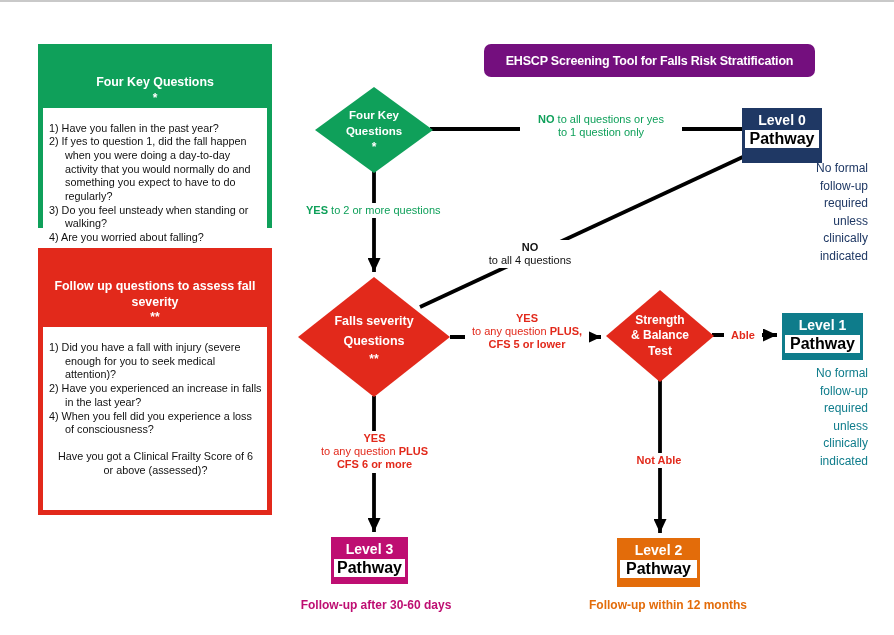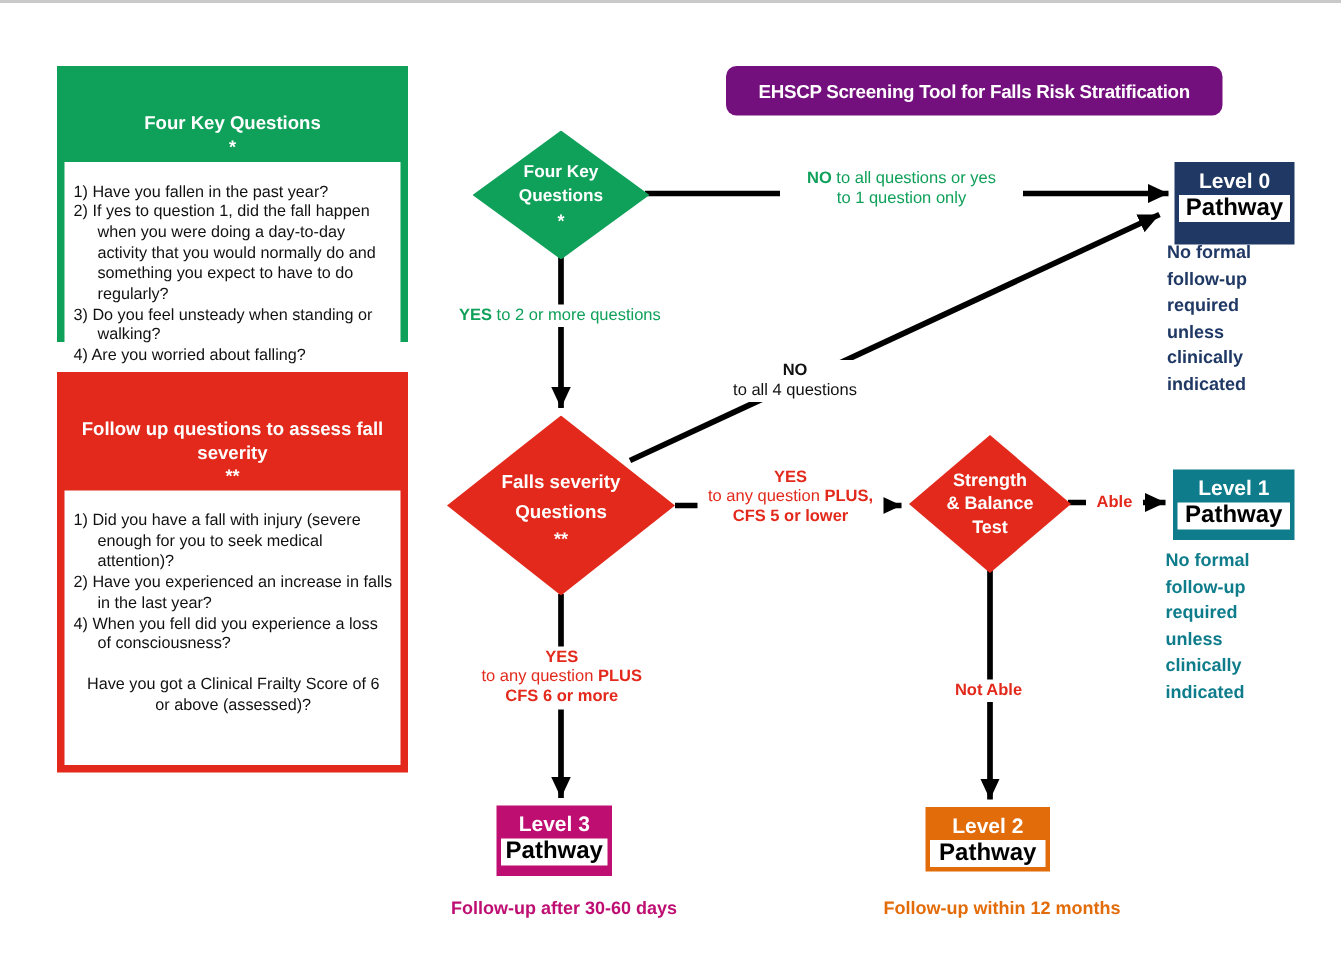--- a/index.html
+++ b/index.html
@@ -35,27 +35,27 @@
     color:#fff;font-weight:bold;text-align:center;z-index:2;}
   #d-fourkey{left:315px;top:87px;width:118px;height:86px;background:var(--green);font-size:11.5px;line-height:1.35;}
   #d-falls{left:298px;top:277px;width:152px;height:120px;background:var(--red);font-size:12.5px;line-height:1.6;}
   #d-strength{left:606px;top:290px;width:108px;height:92px;background:var(--red);font-size:12px;line-height:1.3;}
   .d-marker{font-size:12px;line-height:10px;margin-top:3px;}
 
   
   .level{position:absolute;z-index:2;text-align:center;padding:2px 3px 3px;}
   .level .lt{color:#fff;font-weight:bold;font-size:14px;line-height:20px;}
   .level .pw{background:#fff;color:#000;font-weight:bold;font-size:16px;line-height:18px;}
-  #level0{left:783px;top:108px;width:80px;height:55px;background:var(--navy);}
+  #level0{left:742px;top:108px;width:80px;height:55px;background:var(--navy);}
   #level1{left:782px;top:313px;width:81px;height:47px;background:var(--teal);}
-  #level2{left:617px;top:538px;width:83px;height:43px;background:var(--orange);}
+  #level2{left:617px;top:538px;width:83px;height:49px;background:var(--orange);}
   #level3{left:331px;top:537px;width:77px;height:47px;background:var(--magenta);}
 
   
-  .note{position:absolute;text-align:left;font-weight:bold;font-size:12px;line-height:17.5px;z-index:2;}
+  .note{position:absolute;text-align:right;font-weight:normal;font-size:12px;line-height:17.5px;z-index:2;}
   #note0{left:778px;top:160px;width:90px;color:var(--navy);}
   #note1{left:777px;top:365px;width:91px;color:var(--teal);}
   .fu-note{position:absolute;text-align:center;font-weight:bold;font-size:12px;z-index:2;}
   #fu3{left:291px;top:598px;width:170px;color:var(--magenta);}
   #fu2{left:584px;top:598px;width:168px;color:var(--orange);}
 
   
   .flabel{position:absolute;background:#fff;text-align:center;font-size:11px;line-height:1.2;z-index:3;padding:1px 0;}
   #lbl-no-all{left:520px;top:112px;width:162px;color:var(--green);}
   #lbl-yes2{left:306px;top:203px;width:142px;color:var(--green);text-align:left;}

